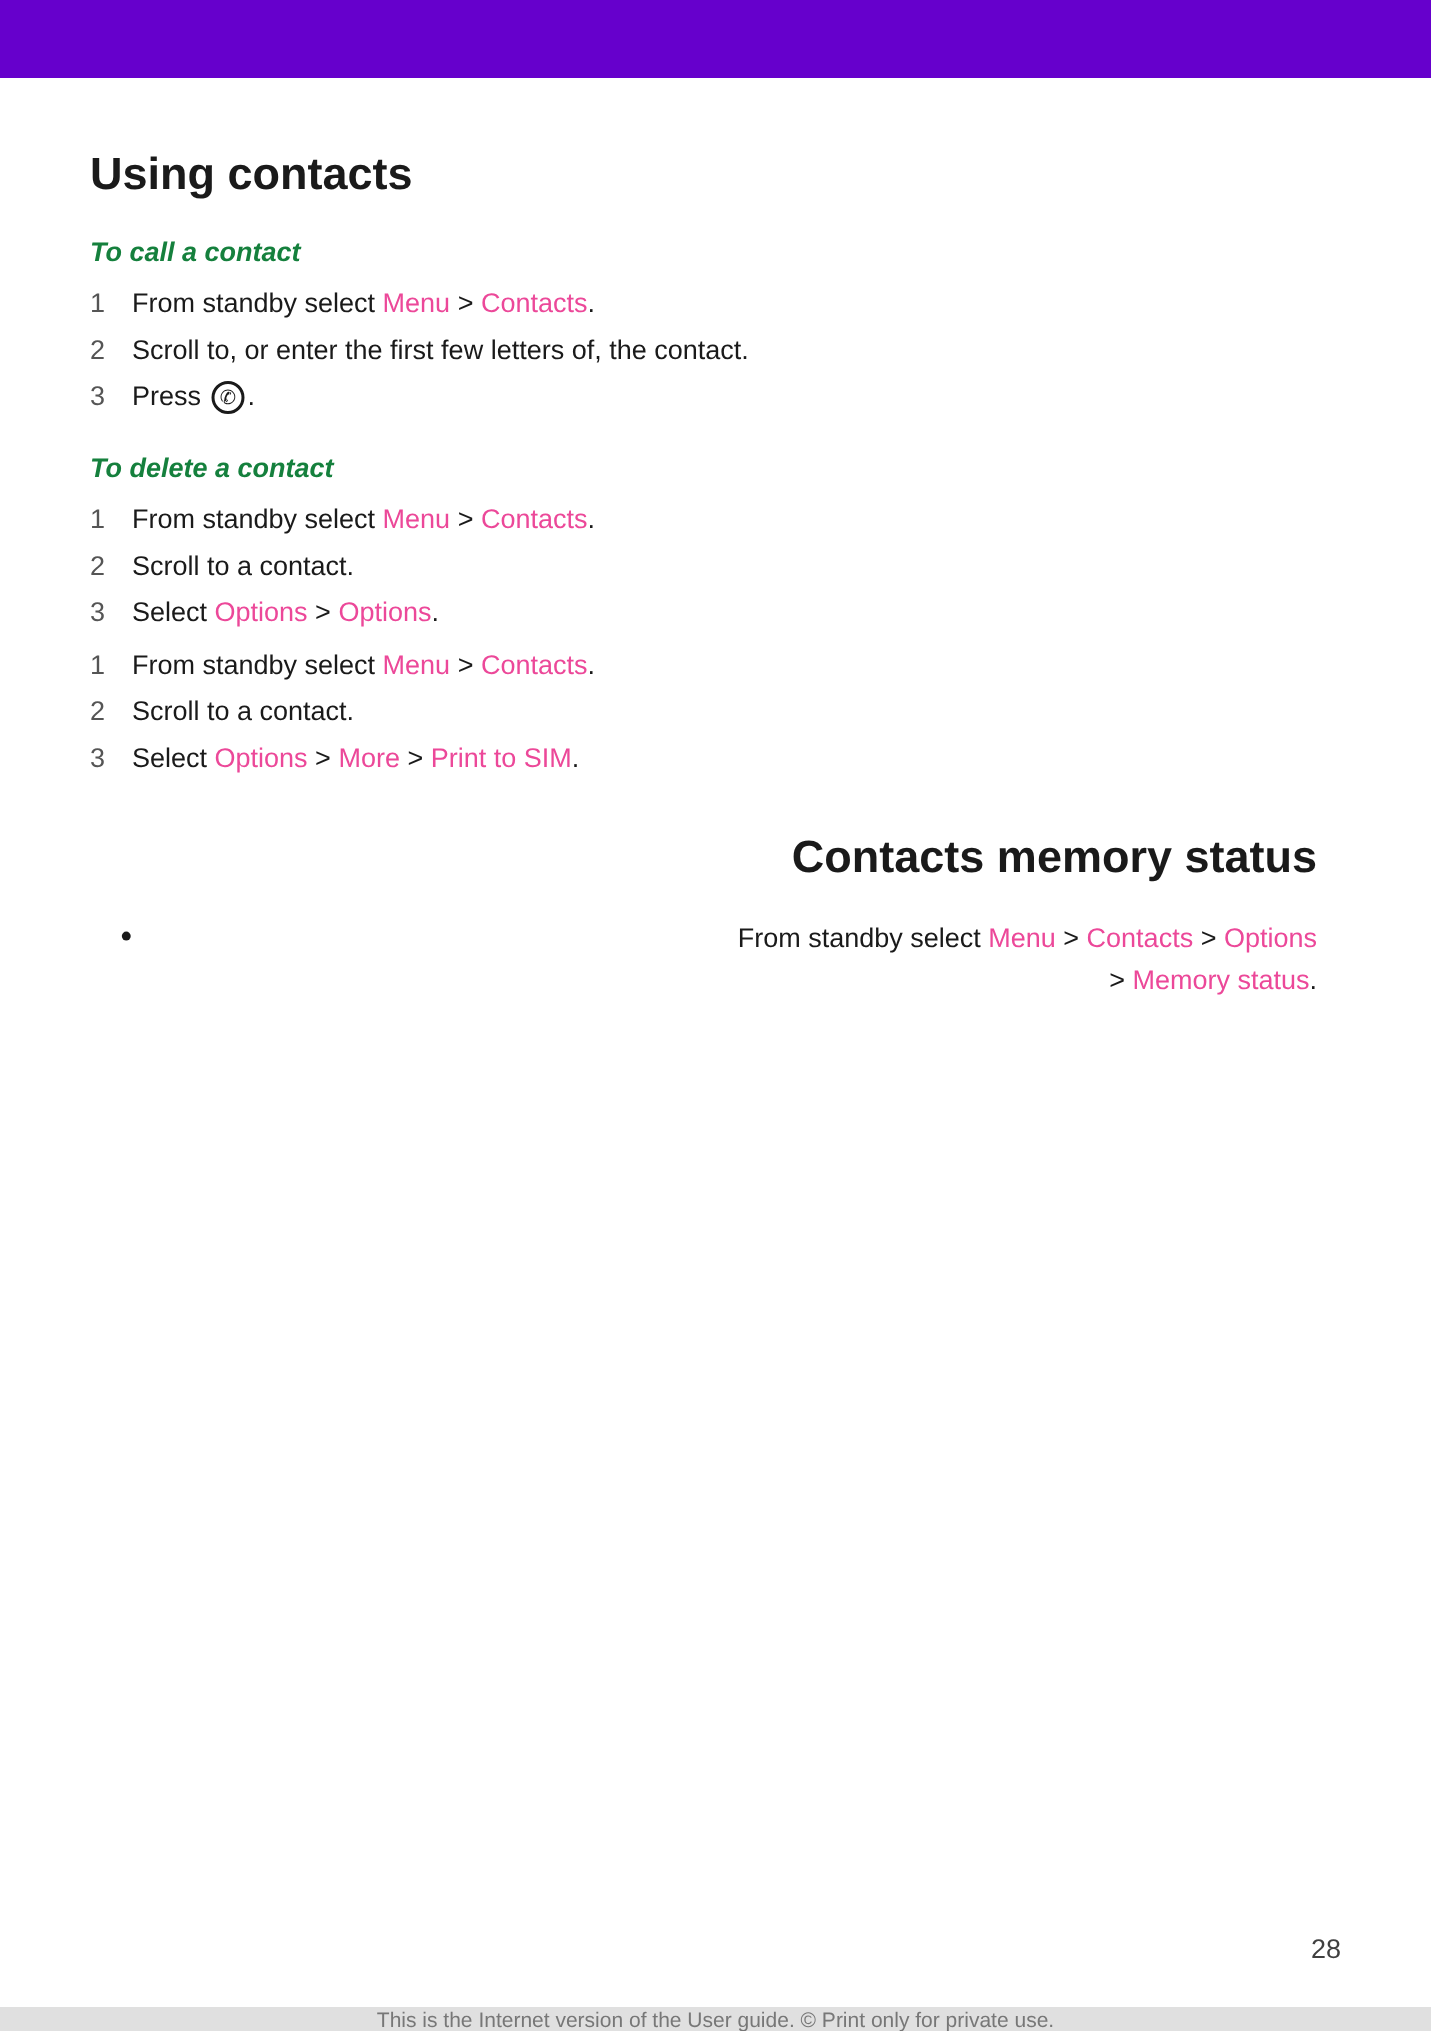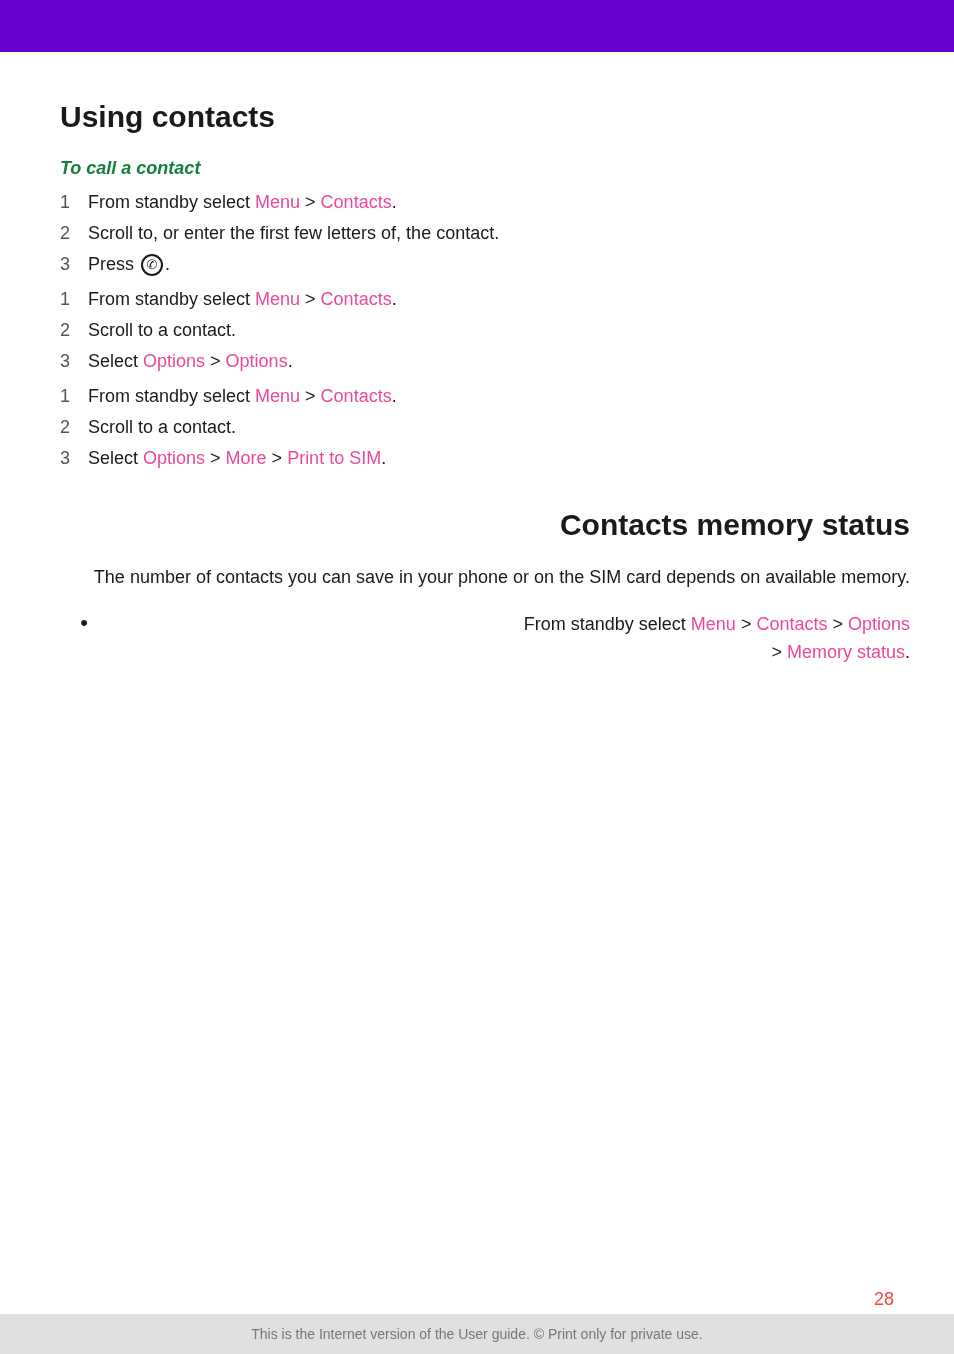--- a/index.html
+++ b/index.html
@@ -18,21 +18,21 @@
       position: relative;
     }
 
     .top-bar {
       width: 100%;
       height: 52px;
       background: #6600cc;
     }
 
     .content {
-      padding: 40px 44px 80px 60px;
+      padding: 40px 76px 80px 60px;
     }
 
     .section-title {
       font-size: 30px;
       font-weight: bold;
       color: #1a1a1a;
       margin-bottom: 22px;
       margin-top: 8px;
     }
 
@@ -112,30 +112,30 @@
       font-size: 18px;
       line-height: 1.55;
       margin-top: 0;
     }
 
     .page-number {
       position: absolute;
       bottom: 44px;
       right: 60px;
       font-size: 18px;
-      color: #ef4444;
+      color: #404040;
     }
 
     .footer-bar {
       position: absolute;
       bottom: 0;
       left: 0;
       width: 100%;
       background: #e0e0e0;
-      padding: 12px 60px;
+      padding: 0 60px;
       font-size: 14px;
       color: #777;
       text-align: center;
     }
 
     .section-gap {
       margin-top: 36px;
       text-align: right;
     }
   </style>
@@ -157,20 +157,21 @@
     <li>
       <span class="step-num">2</span>
       <span class="step-text">Scroll to, or enter the first few letters of, the contact.</span>
     </li>
     <li>
       <span class="step-num">3</span>
       <span class="step-text">Press <span style="display:inline-block; border:2px solid #1a1a1a; border-radius:50%; width:22px; height:22px; text-align:center; line-height:18px; font-size:13px; vertical-align:middle; margin:0 2px;">✆</span>.</span>
     </li>
   </ol>
 
+  <p class="subsection-title">To delete a contact</p>
   <ol class="step-list">
     <li>
       <span class="step-num">1</span>
       <span class="step-text">From standby select <span class="blue-link">Menu</span> &gt; <span class="blue-link">Contacts</span>.</span>
     </li>
     <li>
       <span class="step-num">2</span>
       <span class="step-text">Scroll to a contact.</span>
     </li>
     <li>
@@ -189,21 +190,20 @@
       <span class="step-text">Scroll to a contact.</span>
     </li>
     <li>
       <span class="step-num">3</span>
       <span class="step-text">Select <span class="blue-link">Options</span> &gt; <span class="blue-link">More</span> &gt; <span class="blue-link">Print to SIM</span>.</span>
     </li>
   </ol>
 
   <div class="section-gap">
     <h1 class="section-title">Contacts memory status</h1>
-    <p class="description-text">The number of contacts you can save in your phone or on the SIM card depends on available memory.</p>
 
     <ul class="bullet-list">
       <li>
         <span class="bullet-dot">•</span>
         <span class="bullet-text">
           From standby select <span class="blue-link">Menu</span> &gt; <span class="blue-link">Contacts</span> &gt; <span class="blue-link">Options</span><br>
           <span class="indent-line">&gt; <span class="blue-link">Memory status</span>.</span>
         </span>
       </li>
     </ul>

